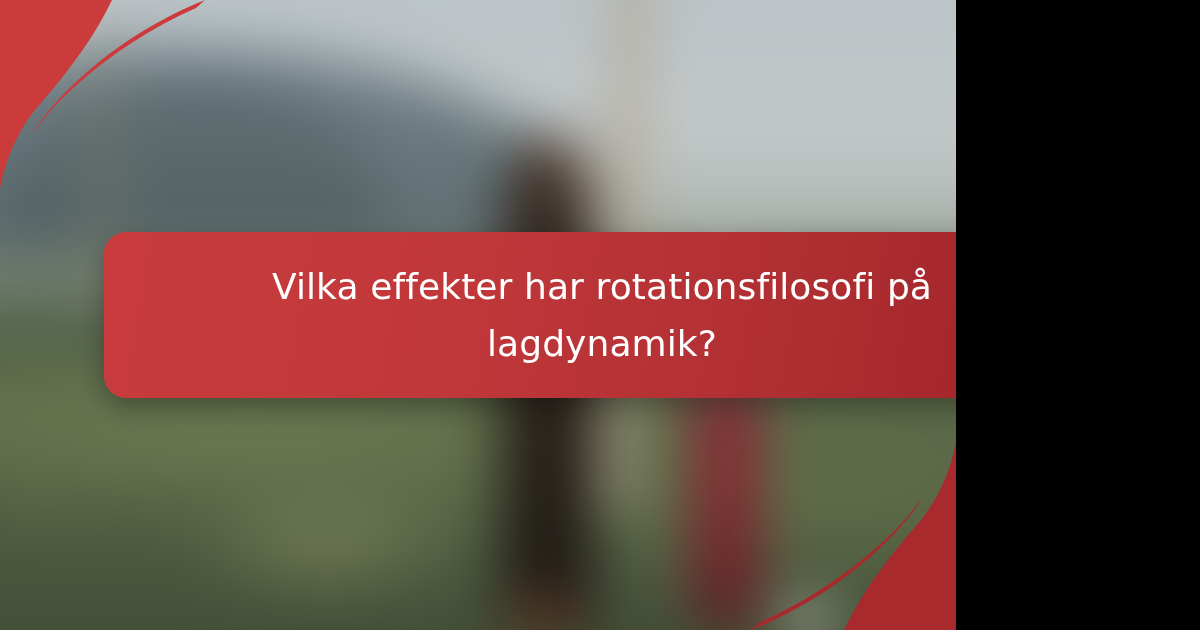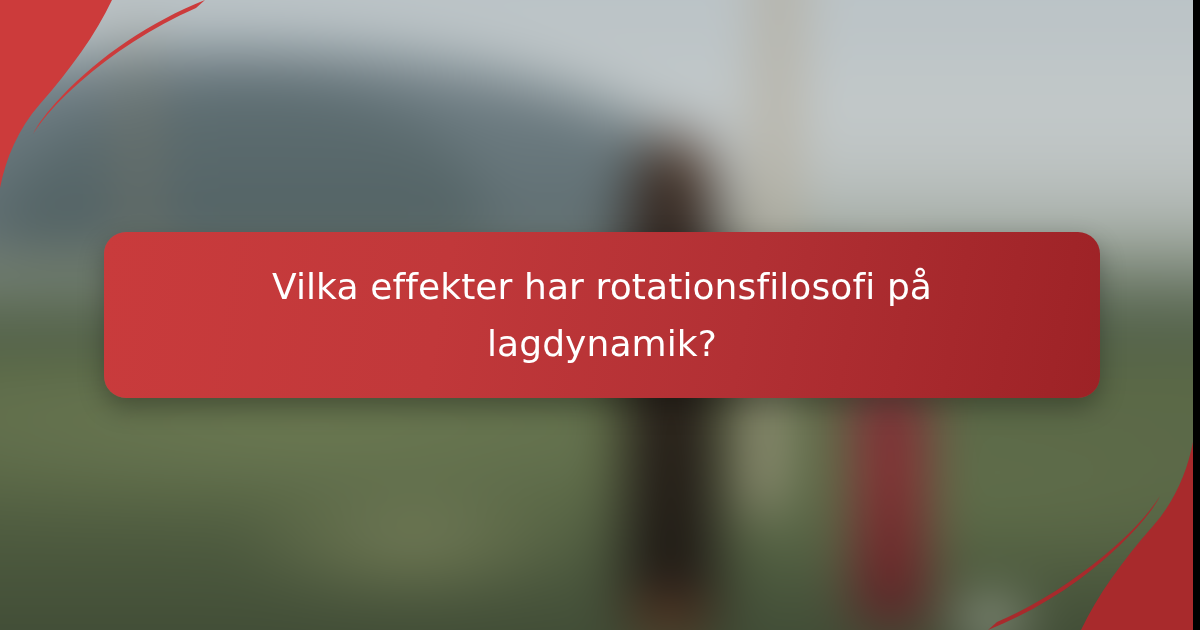--- a/index.html
+++ b/index.html
@@ -4,21 +4,21 @@
 <title>Social Card</title>
 <style>
   html, body {
     margin: 0;
     padding: 0;
     background: #000;
   }
 
   #stage {
     position: relative;
-    width: 1193px;
+    width: 956px;
     height: 630px;
     overflow: hidden;
     font-family: "DejaVu Sans", "Liberation Sans", sans-serif;
     background: #6a6f63;
   }
 
   
   .bg-photo {
     position: absolute;
     inset: -70px;

